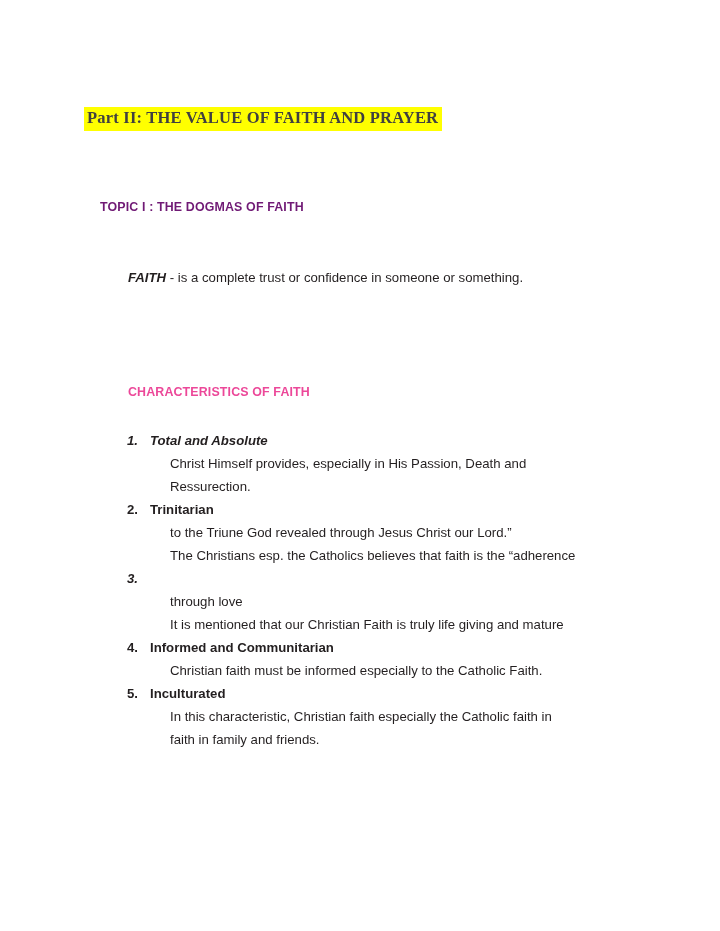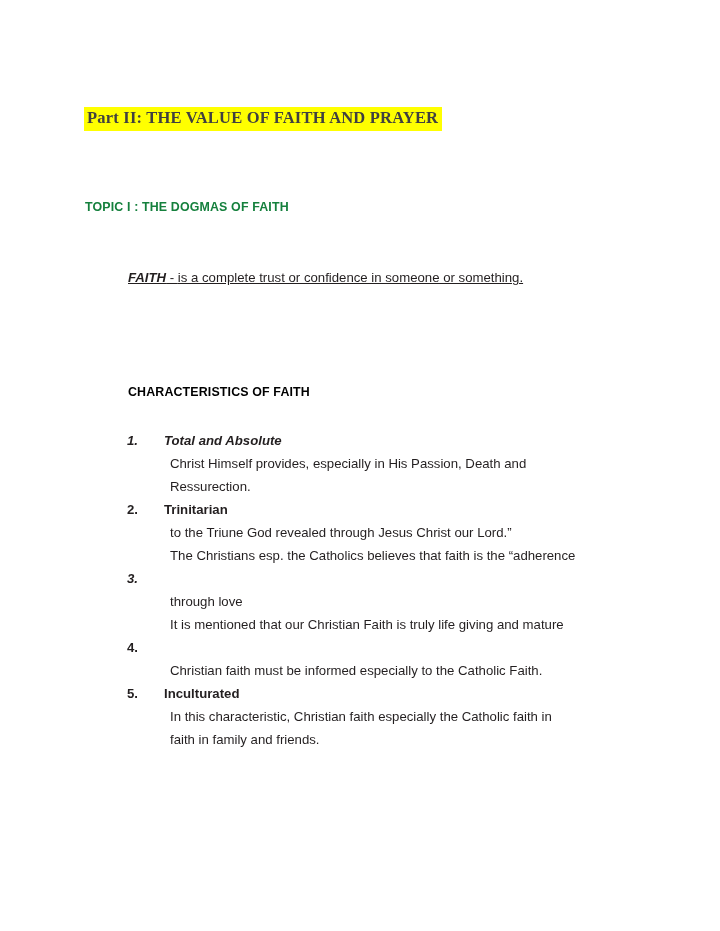--- a/index.html
+++ b/index.html
@@ -33,48 +33,47 @@
     color: #404040;
     background: #ffff00;
     padding: 2px 4px 3px 3px;
     white-space: nowrap;
     line-height: 1.15;
   }
 
   
   .topic-heading {
     position: absolute;
-    left: 85px;
+    left: 100px;
     top: 200px;
     font-size: 12.4px;
     font-weight: bold;
-    color: #15803d;
+    color: #701a75;
     letter-spacing: 0.15px;
     white-space: nowrap;
   }
   .characteristics-heading {
     position: absolute;
     left: 128px;
     top: 385px;
     font-size: 12.4px;
     font-weight: bold;
-    color: #000000;
+    color: #ec4899;
     letter-spacing: 0.15px;
     white-space: nowrap;
   }
 
   
   .faith-def {
     position: absolute;
     left: 128px;
     top: 268px;
     font-size: 13.2px;
     line-height: 1.5;
     white-space: nowrap;
-    text-decoration: underline;
   }
   .faith-term {
     font-weight: bold;
     font-style: italic;
   }
 
   
   .char-list {
     position: absolute;
     left: 0;
@@ -94,21 +93,21 @@
   }
   .char-num {
     position: absolute;
     left: 127px;
     top: 0;
     font-size: 13.2px;
     font-weight: bold;
   }
   .char-title {
     position: absolute;
-    left: 164px;
+    left: 150px;
     top: 0;
     font-size: 13.2px;
     font-weight: bold;
     white-space: nowrap;
     text-align: center;
   }
   .italic .char-num,
   .italic .char-title {
     font-style: italic;
   }
@@ -164,20 +163,21 @@
           <span class="char-num">3.</span>
         </div>
         <div class="char-body">
           <span class="line">through love</span>
           <span class="line">It is mentioned that our Christian Faith is truly life giving and mature</span>
         </div>
       </div>
       <div class="char-item">
         <div class="char-head-row">
           <span class="char-num">4.</span>
+          <span class="char-title">Informed and Communitarian</span>
         </div>
         <div class="char-body">
           <span class="line">Christian faith must be informed especially to the Catholic Faith.</span>
         </div>
       </div>
       <div class="char-item">
         <div class="char-head-row">
           <span class="char-num">5.</span>
           <span class="char-title">Inculturated</span>
         </div>

